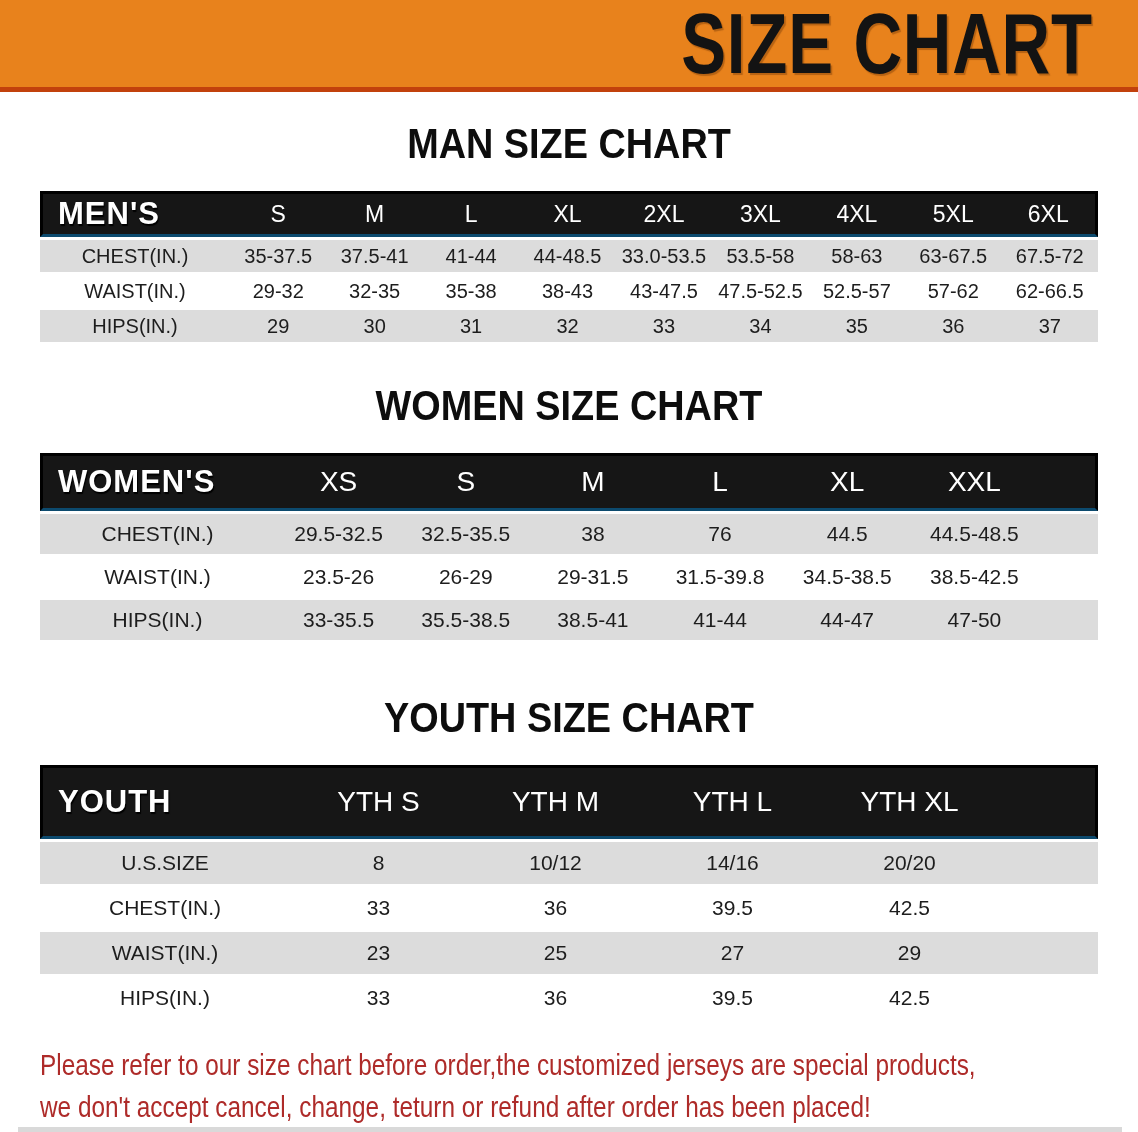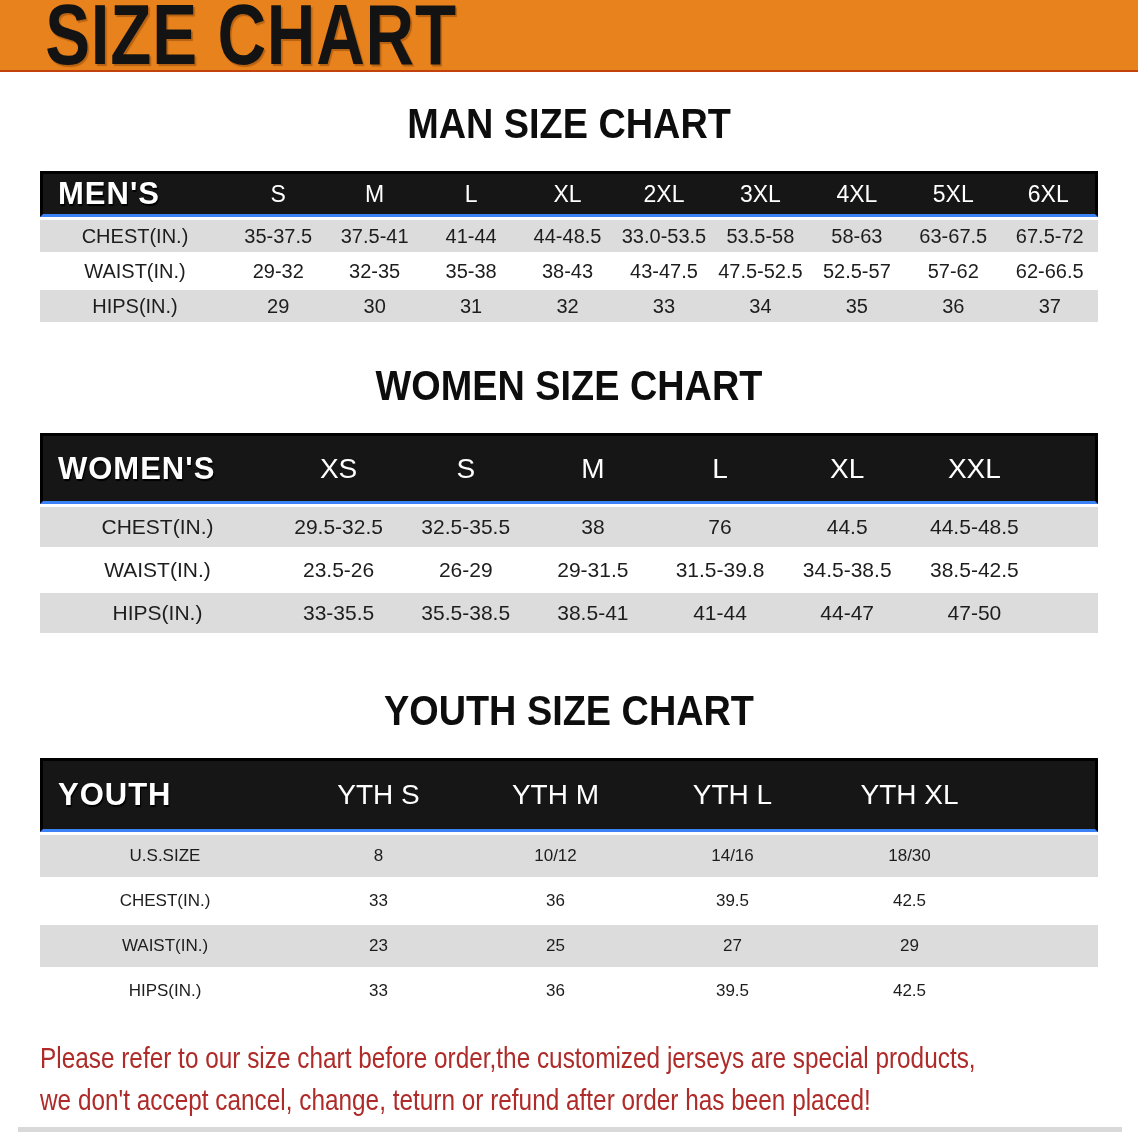--- a/index.html
+++ b/index.html
@@ -13,24 +13,24 @@
   *{box-sizing:border-box;}
   html,body{margin:0;padding:0;}
   body{
     width:1138px;height:1132px;
     background:#fff;
     font-family:"Liberation Sans", sans-serif;
     position:relative;
     overflow:hidden;
   }
   .banner{
-    width:100%;height:72px;
+    width:100%;height:92px;
     background:var(--accent-orange);
-    display:flex;align-items:center;justify-content:flex-start;
-    border-bottom:2px solid #c2410c;
+    display:flex;align-items:center;justify-content:flex-end;
+    border-bottom:5px solid #c2410c;
   }
   .banner-title{
     margin:0;
     font-size:82px;
     font-weight:700;
     color:#131313;
     letter-spacing:1px;
     transform:scaleX(0.82) scaleY(1.04);
     text-shadow:2px 2px 1px rgba(90,40,0,0.35);
     white-space:nowrap;
@@ -55,21 +55,21 @@
     border-spacing:0 3px;
   }
   table.size-table thead tr{
     background:var(--header-black);
   }
   table.size-table thead th{
     color:#fff;
     vertical-align:middle;
     font-weight:400;
     border-top:3px solid #000;
-    border-bottom:3px solid #3b82f6;
+    border-bottom:3px solid #0c4a6e;
   }
   table.size-table thead th:first-child{border-left:3px solid #000;}
   table.size-table thead th:last-child{border-right:3px solid #000;margin-top:14px;}
   table.size-table thead th.table-title-cell{
     text-align:left;
     padding-left:15px;
     font-weight:700;
     font-size:31px;
     letter-spacing:1px;
     text-shadow:1px 2px 1px #000;
@@ -78,26 +78,26 @@
   table.size-table td{
     text-align:center;
     vertical-align:middle;
     color:var(--text-dark);
   }
   
   .t-men thead th{height:46px;font-size:23px;}
   .t-men tbody td{height:32px;font-size:20px;}
   
   .t-women{margin-top:25px;}
-  .t-women thead th{height:71px;font-size:28px;}
+  .t-women thead th{height:58px;font-size:28px;}
   .t-women tbody td{height:40px;font-size:21px;}
   
   .t-youth{margin-top:24px;}
   .t-youth thead th{height:74px;font-size:28px;}
-  .t-youth tbody td{height:42px;font-size:17px;}
+  .t-youth tbody td{height:42px;font-size:21px;}
   .disclaimer{
     margin:22px 0 16px 40px;
     color:var(--disclaimer-red);
   }
   .disclaimer p{
     margin:0;
     font-size:29px;
     line-height:42px;
     white-space:nowrap;
     transform:scaleX(0.84);
@@ -262,21 +262,21 @@
         <th>YTH XL</th>
         <th></th>
       </tr>
     </thead>
     <tbody>
       <tr class="stripe">
         <td>U.S.SIZE</td>
         <td>8</td>
         <td>10/12</td>
         <td>14/16</td>
-        <td>18/30</td>
+        <td>20/20</td>
         <td></td>
       </tr>
       <tr>
         <td>CHEST(IN.)</td>
         <td>33</td>
         <td>36</td>
         <td>39.5</td>
         <td>42.5</td>
         <td></td>
       </tr>

